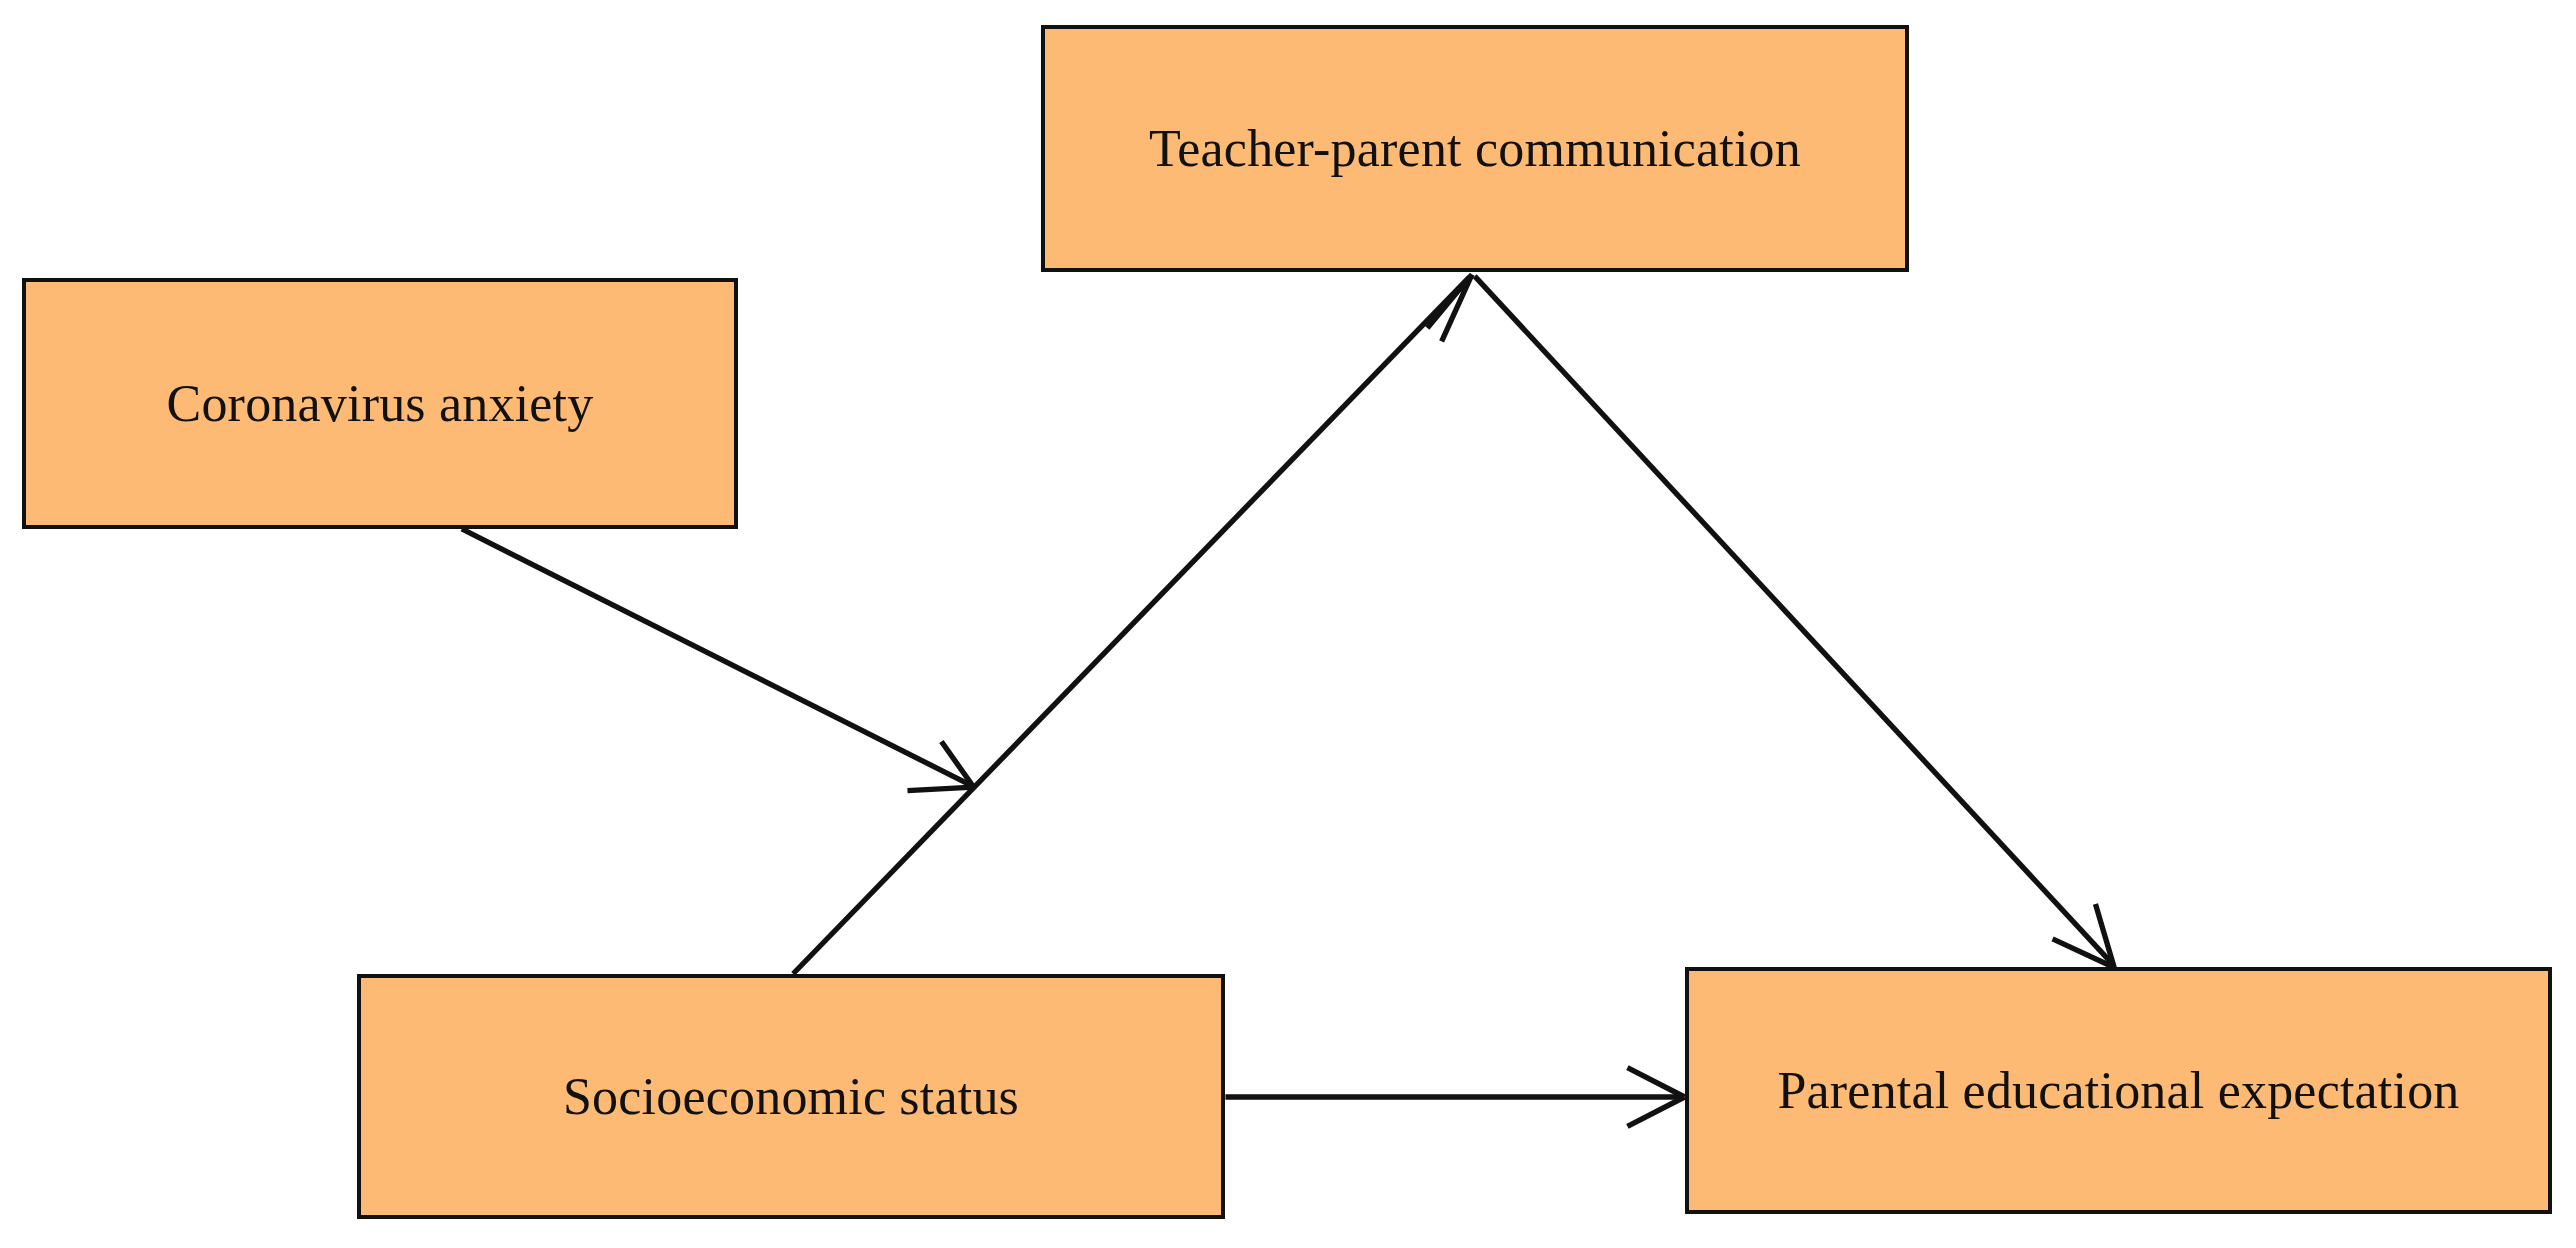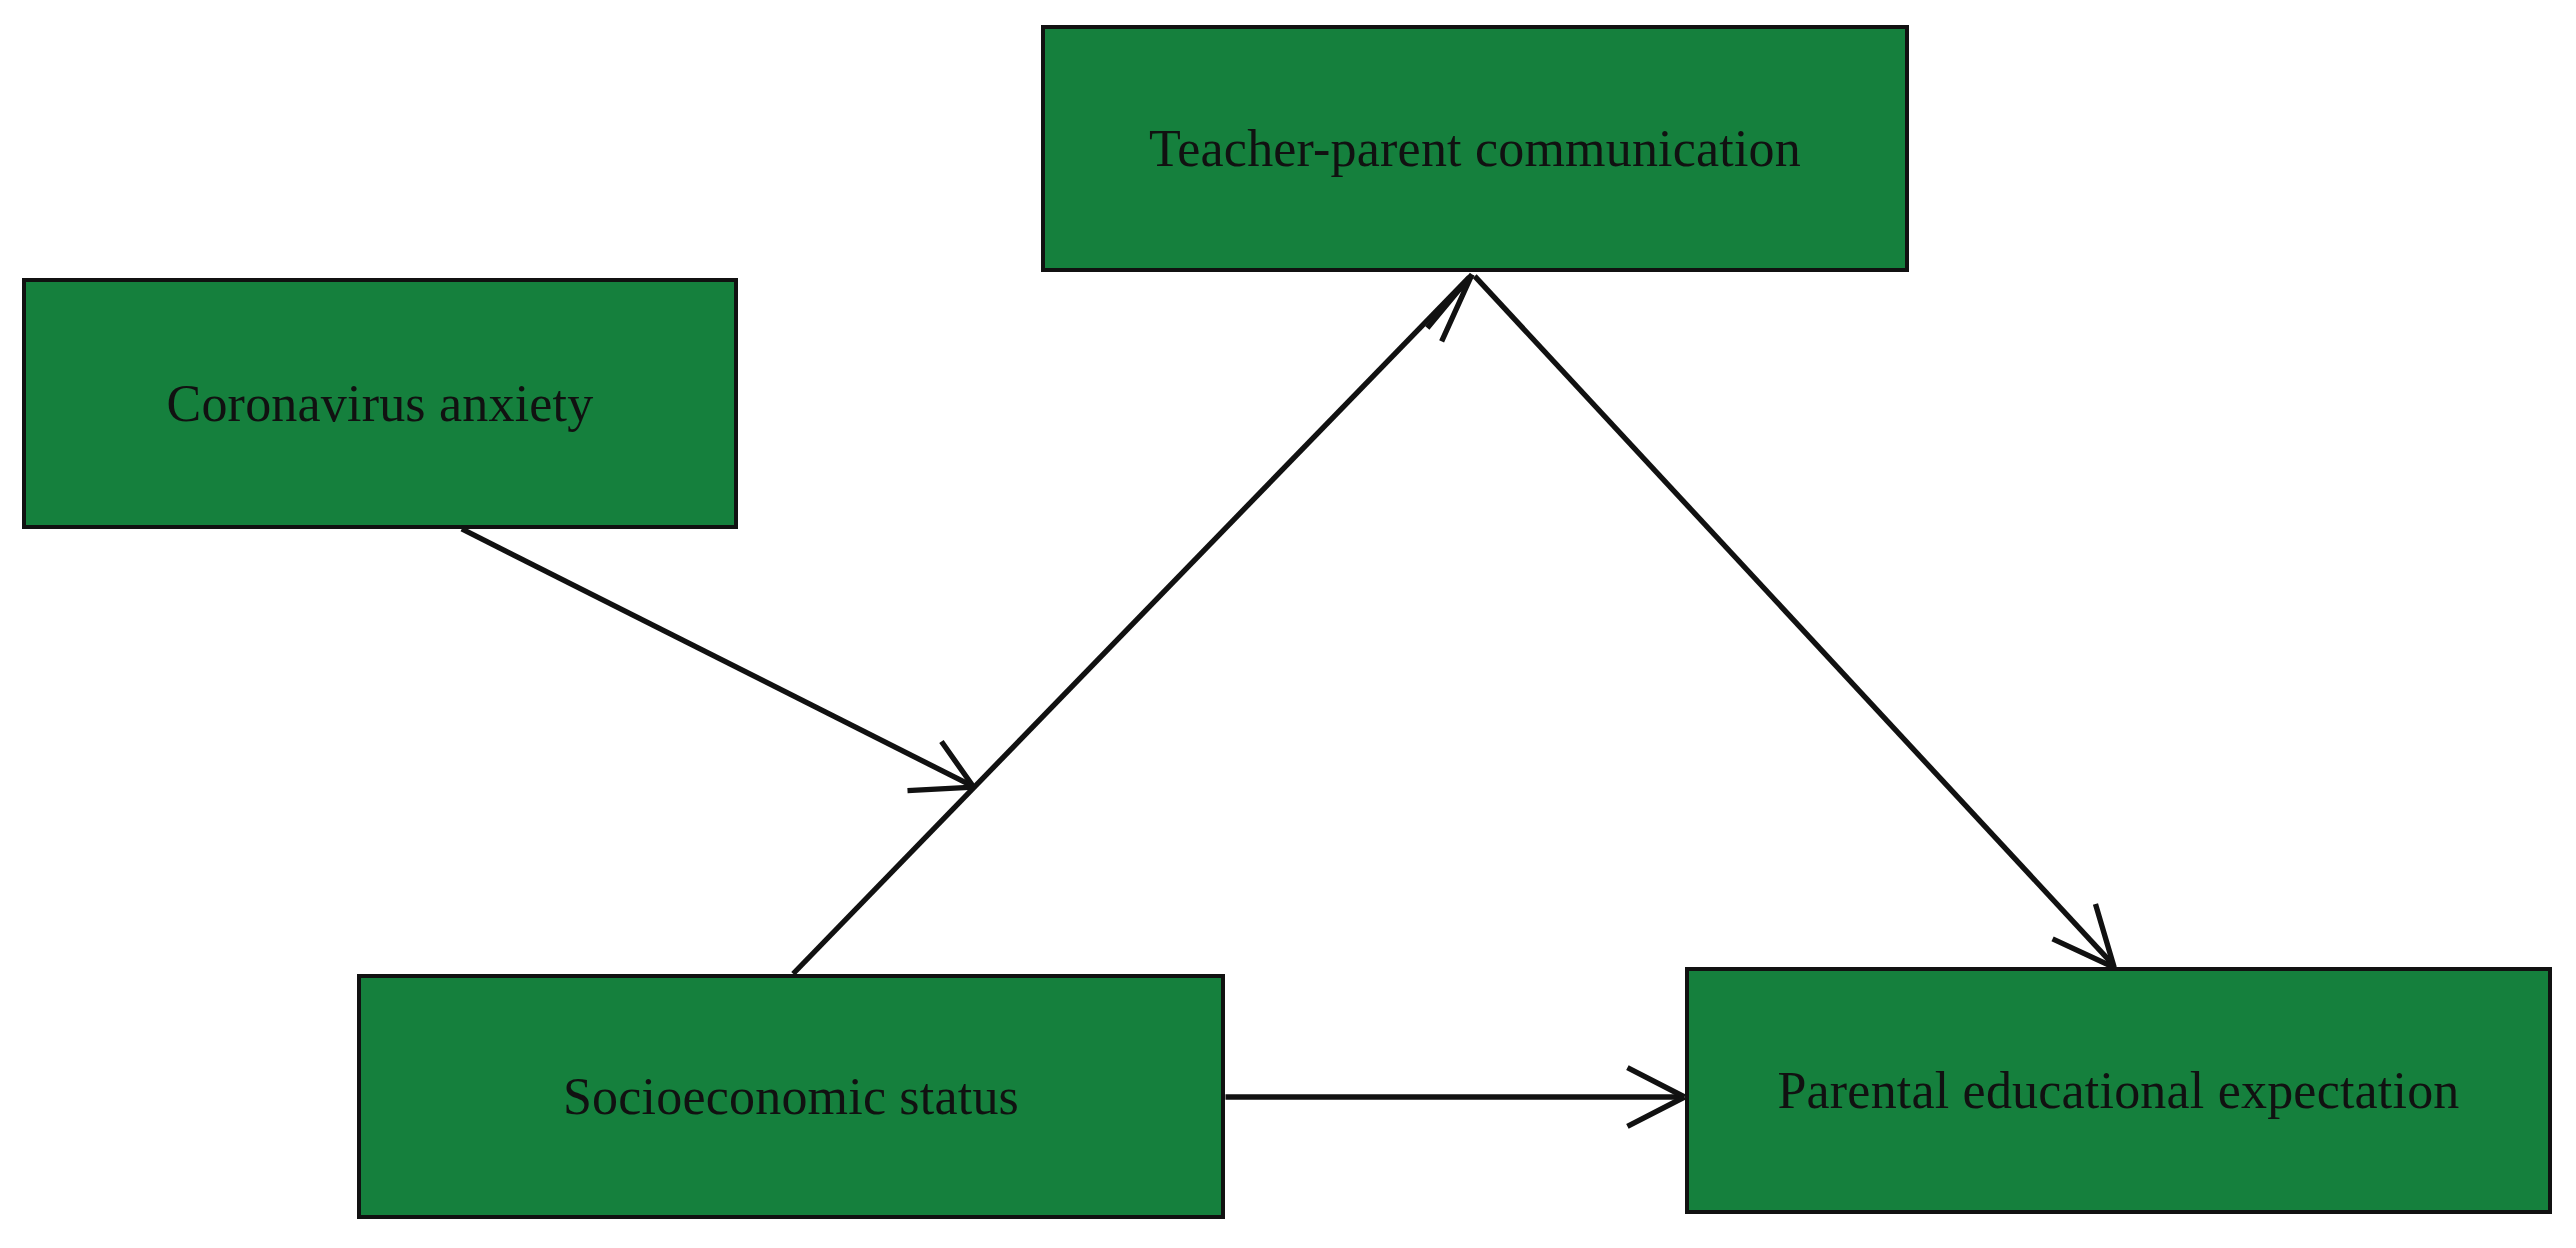--- a/index.html
+++ b/index.html
@@ -22,21 +22,21 @@
     position: absolute;
     left: 0;
     top: 0;
     width: 2576px;
     height: 1249px;
     pointer-events: none;
   }
   .node-box {
     position: absolute;
     box-sizing: border-box;
-    background: #15803d;
+    background: #fdba74;
     border: 4.5px solid #111111;
     display: flex;
     align-items: center;
     justify-content: center;
     text-align: left;
     z-index: 2;
   }
   .node-label {
     font-family: "Liberation Serif", "DejaVu Serif", serif;
     font-size: 52px;

